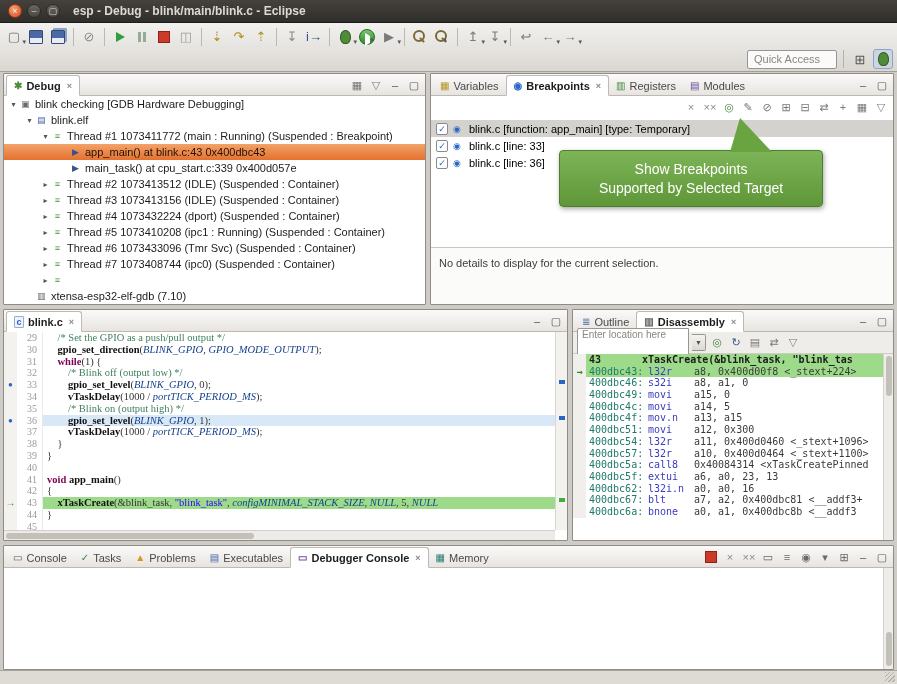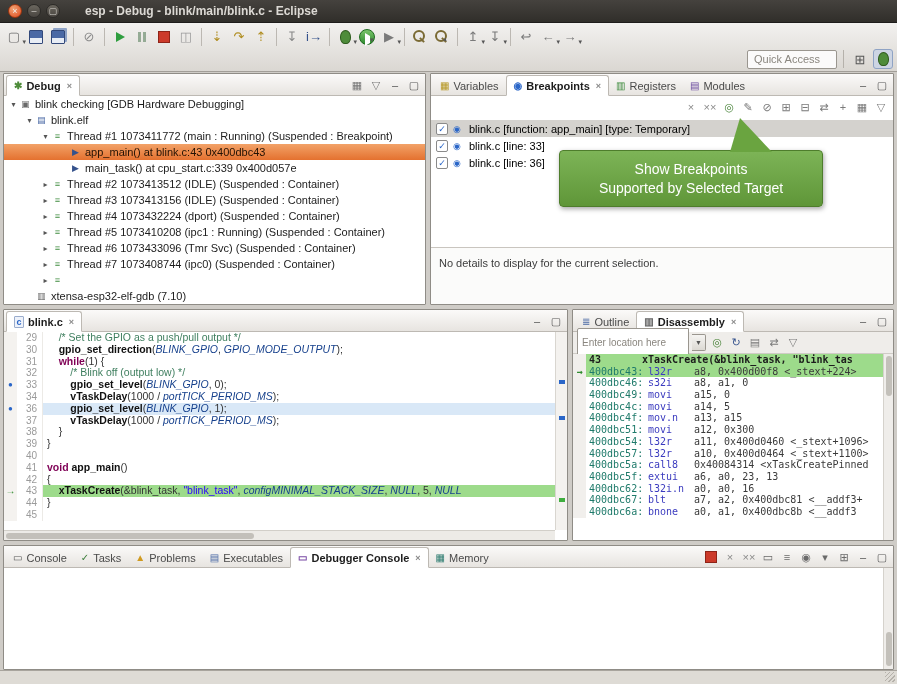--- a/index.html
+++ b/index.html
@@ -7,21 +7,21 @@
        font-family:"Liberation Sans",sans-serif;background:#cfccc7;font-size:11px}
 
   
   .titlebar{position:absolute;left:0;top:0;width:897px;height:23px;
     background:linear-gradient(#45423e,#302e2a);border-bottom:1px solid #1e1d1b;
     display:flex;align-items:center;gap:5px;padding:0 8px}
   .winbtn{width:14px;height:14px;border-radius:50%;font-size:9px;line-height:13px;
     text-align:center;color:#eee;flex:none}
   .winbtn.close{background:radial-gradient(circle at 35% 30%,#f2a273,#de4b1f);border:1px solid #9a3510}
   .winbtn.min,.winbtn.max{background:linear-gradient(#6b675f,#494540);border:1px solid #2c2a27;color:#d5d2cd}
-  .wtitle{color:#dcd9d4;font-size:12px;font-weight:bold;margin-left:20px;white-space:nowrap}
+  .wtitle{color:#dcd9d4;font-size:12px;font-weight:bold;margin-left:8px;white-space:nowrap}
 
   
   .toolbar{position:absolute;left:0;top:23px;width:897px;height:49px;
     background:linear-gradient(#f2f1ef,#dad7d2);border-bottom:1px solid #a29e98}
   .tbrow{display:flex;align-items:center;gap:2px;padding:3px 4px;height:27px}
   .tbi{width:20px;height:20px;display:flex;align-items:center;justify-content:center;
     font-size:13px;position:relative;border-radius:3px;flex:none}
   .tbi .g{pointer-events:none}
   .tbi.tsep{width:1px;height:18px;background:#bcb8b2;border-radius:0;margin:0 3px}
   .tbi.dd::after{content:"▾";font-size:7px;color:#555;position:absolute;right:-2px;bottom:1px}
@@ -91,21 +91,21 @@
     background:#fbfbfa;padding:9px 8px;font-size:11px;color:#3c3c3c}
   .callout{position:absolute;left:128px;top:76px;width:264px;height:57px;z-index:9;
     background:linear-gradient(#7db457,#5f9638);border:1px solid #4e7d2c;border-radius:4px;
     display:flex;flex-direction:column;align-items:center;justify-content:center;
     color:#fff;font-size:14px;line-height:19px;box-shadow:1px 2px 5px rgba(0,0,0,.35)}
   .callout .arrow{position:absolute;left:170px;top:-33px;width:0;height:0;
     border-left:10px solid transparent;border-right:32px solid transparent;border-bottom:34px solid #6aa440}
 
   
   .ed-body{position:absolute;top:22px;left:0;right:12px;bottom:10px;overflow:hidden;background:#fff;
-    font-family:Liberation Sans, sans-serif;font-size:10.5px}
+    font-family:Liberation Serif, serif;font-size:10.5px}
   .eline{display:flex;height:11.8px;line-height:11.8px;white-space:pre}
   .emark{width:13px;flex:none;background:#f4f2ef;text-align:center;font-size:9px}
   .emark.bp::before{content:"●";color:#2a66c8;font-size:8px}
   .emark.arrow::before{content:"→";color:#2e8b2e;font-weight:bold;font-size:10px}
   .enum{width:26px;flex:none;text-align:right;padding-right:5px;color:#9a9a9a;
     font-size:10px;border-right:1px solid #eceae6}
   .ecode{flex:1;color:#333;padding-left:4px}
   .bg-green{background:#9ddb8b}
   .bg-blue{background:#d9e8f7}
   .tk-cm{color:#3f7f5f}
@@ -116,21 +116,21 @@
   .tk-pl{color:#333}
   .eruler{position:absolute;right:0;top:22px;bottom:10px;width:12px;background:#f4f2ef;border-left:1px solid #d9d6d0}
   .emk{position:absolute;left:3px;width:6px;height:4px}
   .escroll{position:absolute;left:0;right:12px;bottom:0;height:10px;background:#edebe7;border-top:1px solid #d2cfc9}
   .escroll .thumb{position:absolute;left:2px;top:2px;width:45%;height:6px;background:#c3c0ba;border-radius:3px}
 
   
   .ds-toolbar{position:absolute;top:22px;left:0;right:0;height:22px;background:#efedea;
     border-bottom:1px solid #cfccc6;display:flex;align-items:center;gap:3px;padding:0 4px}
   .combo{width:112px;height:30px;background:#fff;border:1px solid #9a968f;border-radius:2px 0 0 2px;
-    font-size:10px;color:#8a867f;display:flex;align-items:center;padding:0 4px;
+    font-size:10px;color:#8a867f;display:flex;padding:0 4px;
     overflow:hidden;white-space:nowrap}
   .combo-btn{width:14px;height:17px;border:1px solid #9a968f;border-left:none;border-radius:0 2px 2px 0;
     background:linear-gradient(#f5f4f2,#dcd9d3);font-size:7px;display:flex;align-items:center;
     justify-content:center;color:#555}
   .ds-body{position:absolute;top:44px;left:0;right:10px;bottom:0;overflow:hidden;
     font-family:"DejaVu Sans Mono",monospace;font-size:10px}
   .drow{display:flex;height:11.7px;line-height:11.7px;white-space:pre}
   .dgut{width:13px;flex:none;background:#f1efec;text-align:center;color:#2e8b2e;font-weight:bold;font-size:10px}
   .daddr{width:62px;flex:none;padding-left:3px;color:#1e7a6a}
   .dmn{width:46px;flex:none;color:#3b3bbf}
@@ -501,20 +501,25 @@
         <span class="emark bp"></span>
         <span class="enum">33</span>
         <span class="ecode"><span class="tk-pl">        </span><span class="tk-fn">gpio_set_level</span><span class="tk-pl">(</span><span class="tk-mc">BLINK_GPIO</span><span class="tk-pl">, 0);</span></span>
       </div>
       <div class="eline">
         <span class="emark"></span>
         <span class="enum">34</span>
         <span class="ecode"><span class="tk-pl">        </span><span class="tk-fn">vTaskDelay</span><span class="tk-pl">(1000 / </span><span class="tk-mc">portTICK_PERIOD_MS</span><span class="tk-pl">);</span></span>
       </div>
       <div class="eline">
+        <span class="emark"></span>
+        <span class="enum">35</span>
+        <span class="ecode"><span class="tk-pl">        </span><span class="tk-cm">/* Blink on (output high) */</span></span>
+      </div>
+      <div class="eline">
         <span class="emark bp"></span>
         <span class="enum">36</span>
         <span class="ecode bg-blue"><span class="tk-pl">        </span><span class="tk-fn">gpio_set_level</span><span class="tk-pl">(</span><span class="tk-mc">BLINK_GPIO</span><span class="tk-pl">, 1);</span></span>
       </div>
       <div class="eline">
         <span class="emark"></span>
         <span class="enum">37</span>
         <span class="ecode"><span class="tk-pl">        </span><span class="tk-fn">vTaskDelay</span><span class="tk-pl">(1000 / </span><span class="tk-mc">portTICK_PERIOD_MS</span><span class="tk-pl">);</span></span>
       </div>
       <div class="eline">

